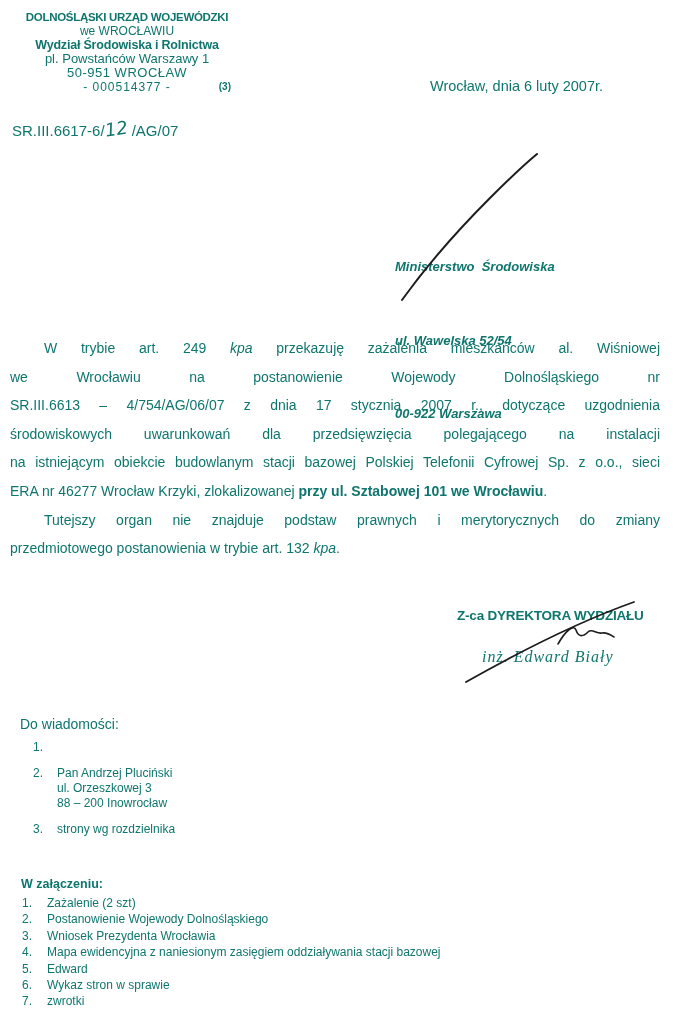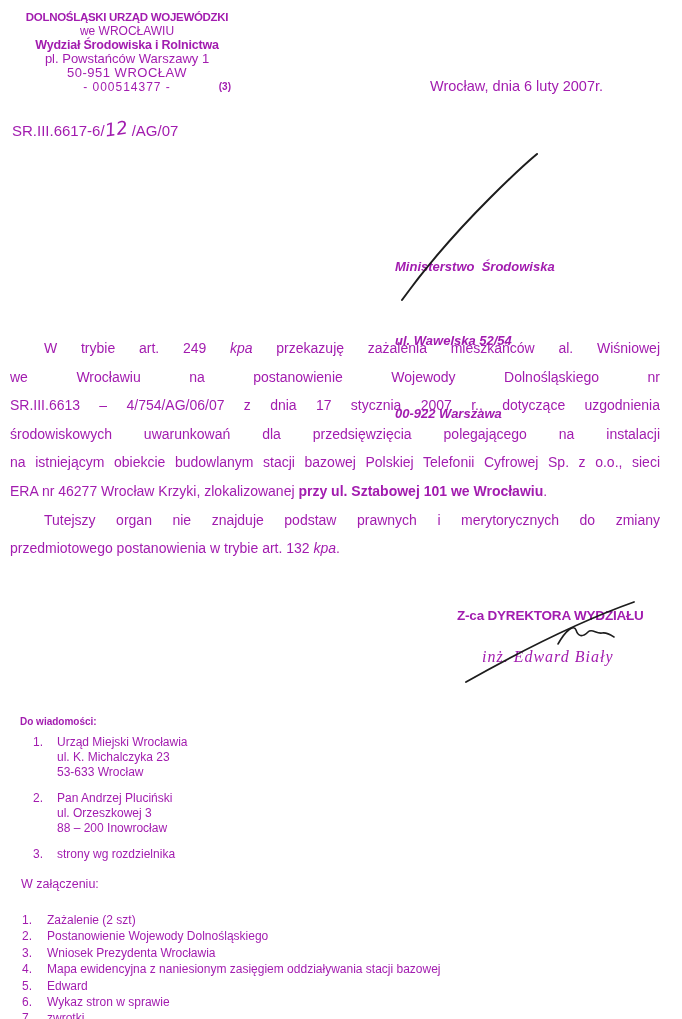--- a/index.html
+++ b/index.html
@@ -1,21 +1,21 @@
 <!DOCTYPE html>
 <html lang="pl"><head>
 <meta charset="utf-8">
 <style>
   html,body { margin:0; padding:0; background:#e8e8e8; }
   .page {
     position:relative;
     width:682px; height:1019px;
     margin:0 auto;
     background:#ffffff;
-    color:#a21caf;
+    color:#0f766e;
     font-family:"Liberation Sans", sans-serif;
     overflow:hidden;
   }
   
   .letterhead {
     position:absolute; left:15px; top:10px; width:224px;
     text-align:center; line-height:14px;
   }
   .lh1 { font-weight:bold; font-size:11.5px; letter-spacing:-0.3px; }
   .lh2 { font-size:12px; }
@@ -52,26 +52,26 @@
   .indent { padding-left:34px; }
   .it { font-style:italic; }
   .bd { font-weight:bold; }
 
   
   .sig-title { position:absolute; left:457px; top:608px; font-weight:bold; font-size:13.5px; letter-spacing:-0.2px; }
   .sig-name  { position:absolute; left:482px; top:648px; font-family:"Liberation Serif", serif; font-style:italic; font-size:16px; letter-spacing:1px; }
 
   
   .cc-block { position:absolute; left:20px; top:716px; font-size:12px; }
-  .cc-heading { font-weight:bold; font-size:10px; margin-bottom:8px; }
+  .cc-heading { font-weight:normal; font-size:14px; margin-bottom:8px; }
   .cc-item { display:flex; margin:0 0 11px 13px; line-height:15px; }
   .cc-num { width:24px; flex:none; }
 
   .att-block { position:absolute; left:21px; top:877px; font-size:12px; }
-  .att-heading { font-weight:normal; font-size:12.5px; margin-bottom:21px; }
+  .att-heading { font-weight:bold; font-size:12.5px; margin-bottom:4px; }
   .att-item { display:flex; line-height:16.4px; }
   .att-num { width:25px; flex:none; margin-left:1px; }
 
   svg { display:block; }
 </style>
 </head>
 <body>
 
 <div class="page">
 
@@ -118,25 +118,20 @@
   </svg>
   <div class="sig-name">inż. Edward Biały</div>
   <svg class="strike-signature" width="190" height="92" viewBox="0 0 190 92">
     <path d="M 14 86 C 60 60 120 28 182 6" stroke="#1d1d1d" stroke-width="1.8" fill="none" stroke-linecap="round"></path>
   </svg>
 
   <div class="cc-block">
     <div class="cc-heading">Do wiadomości:</div>
     <div class="cc-item">
       <div class="cc-num">1.</div>
-      <div>
-        <div>Urząd Miejski Wrocławia</div>
-        <div>ul. K. Michalczyka 23</div>
-        <div>53-633 Wrocław</div>
-      </div>
     </div>
     <div class="cc-item">
       <div class="cc-num">2.</div>
       <div>
         <div>Pan Andrzej Pluciński</div>
         <div>ul. Orzeszkowej 3</div>
         <div>88 – 200 Inowrocław</div>
       </div>
     </div>
     <div class="cc-item">

